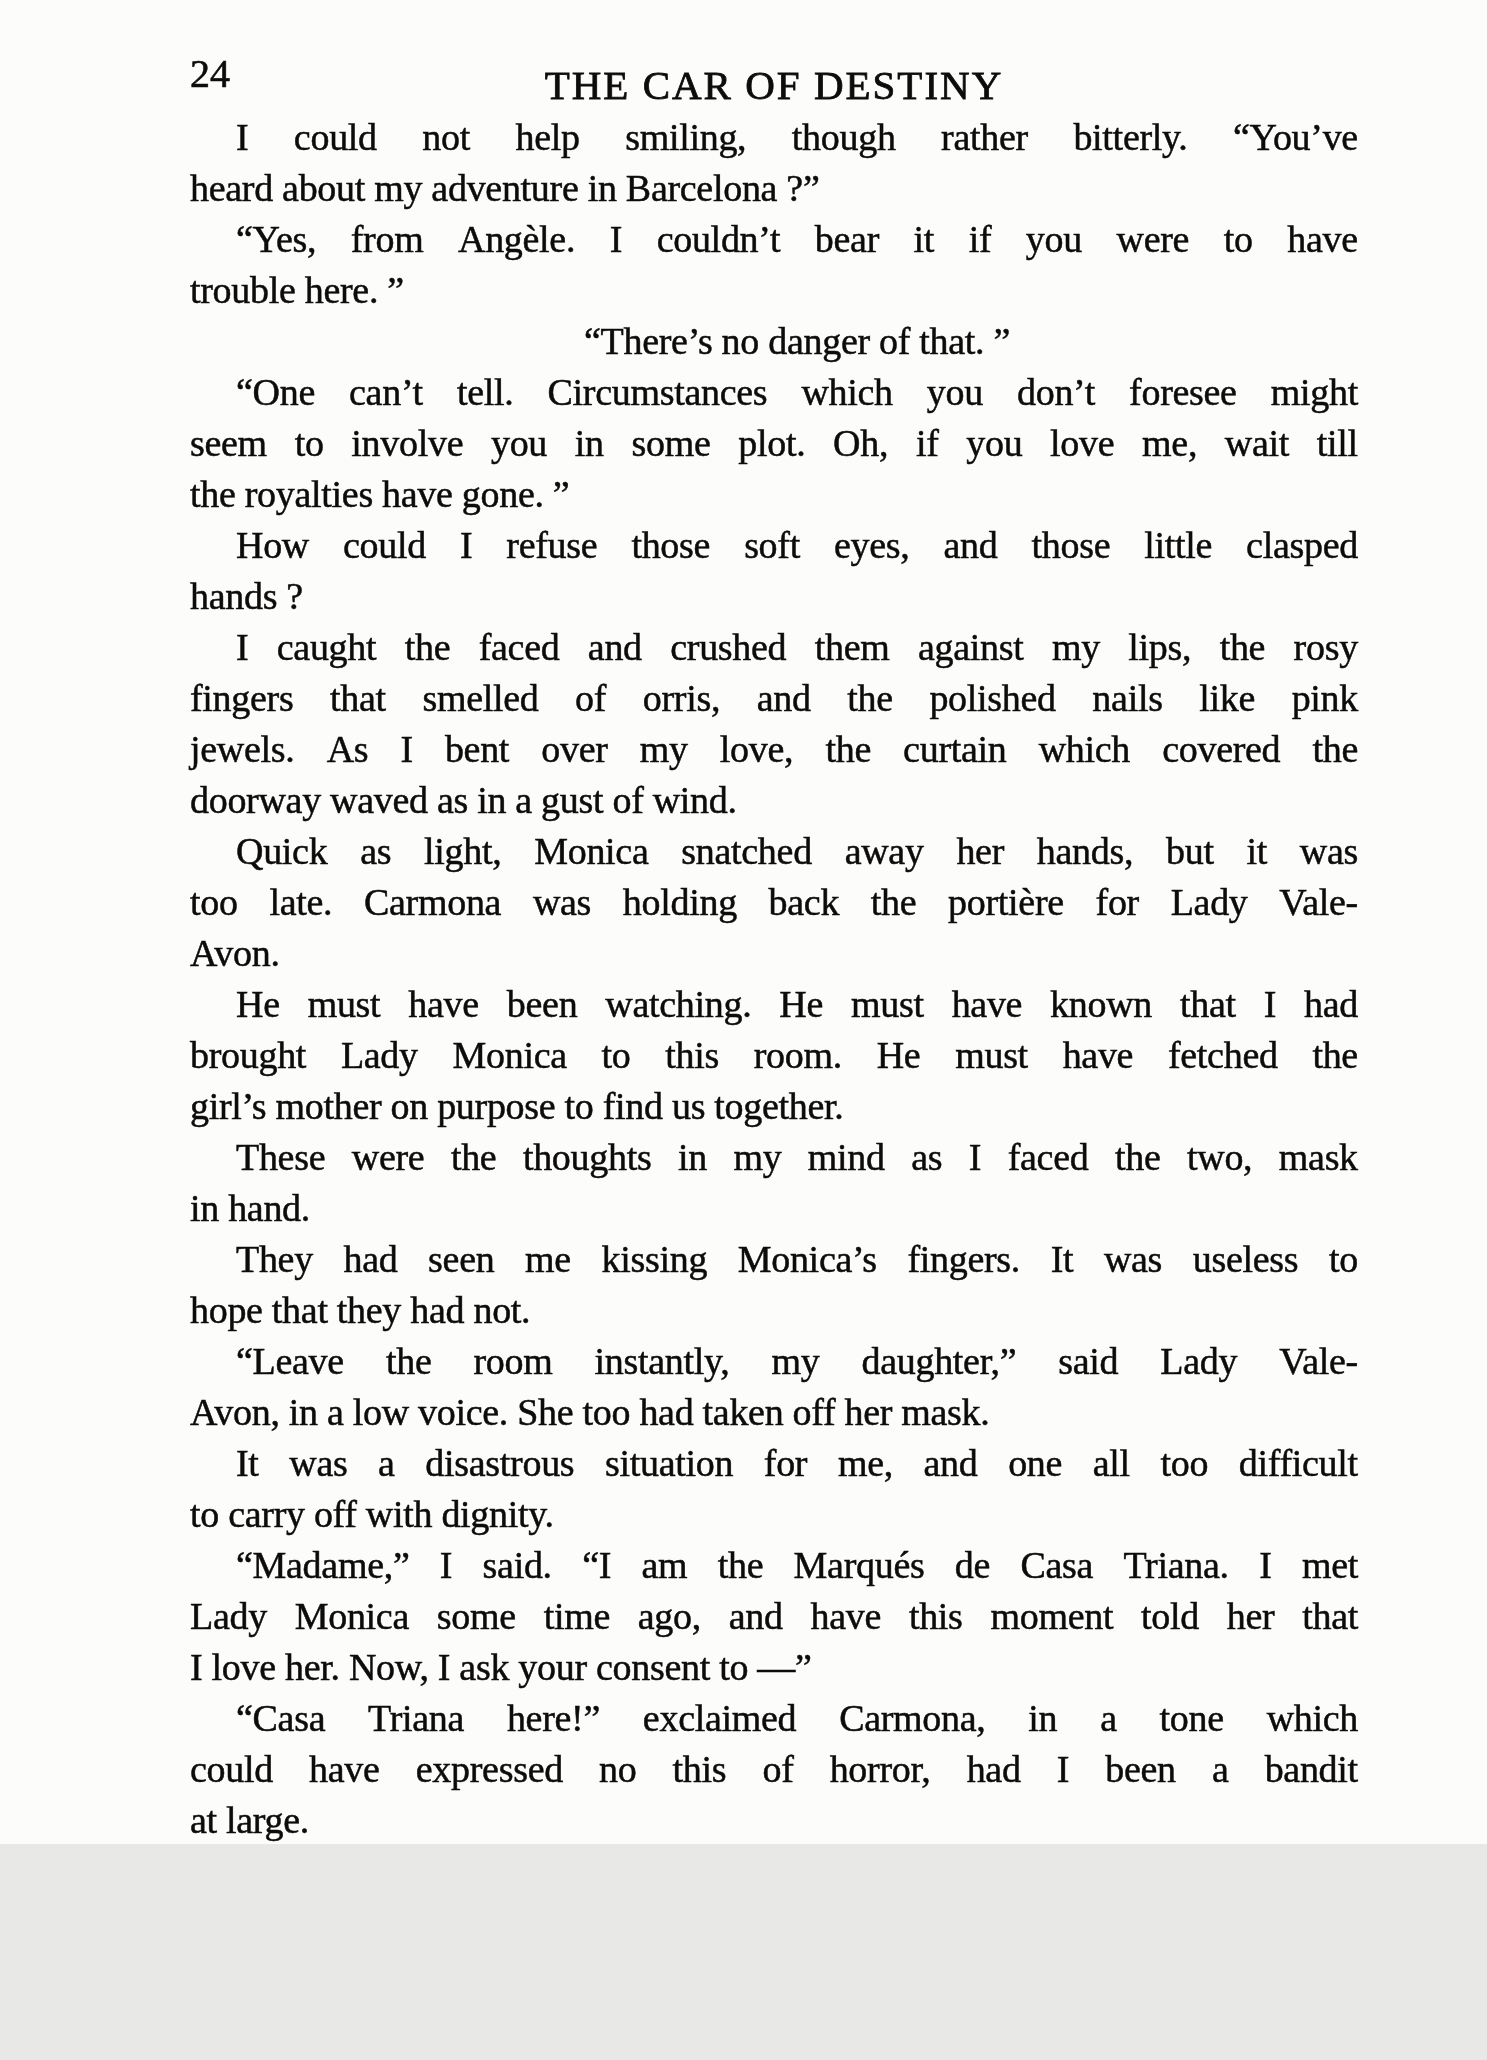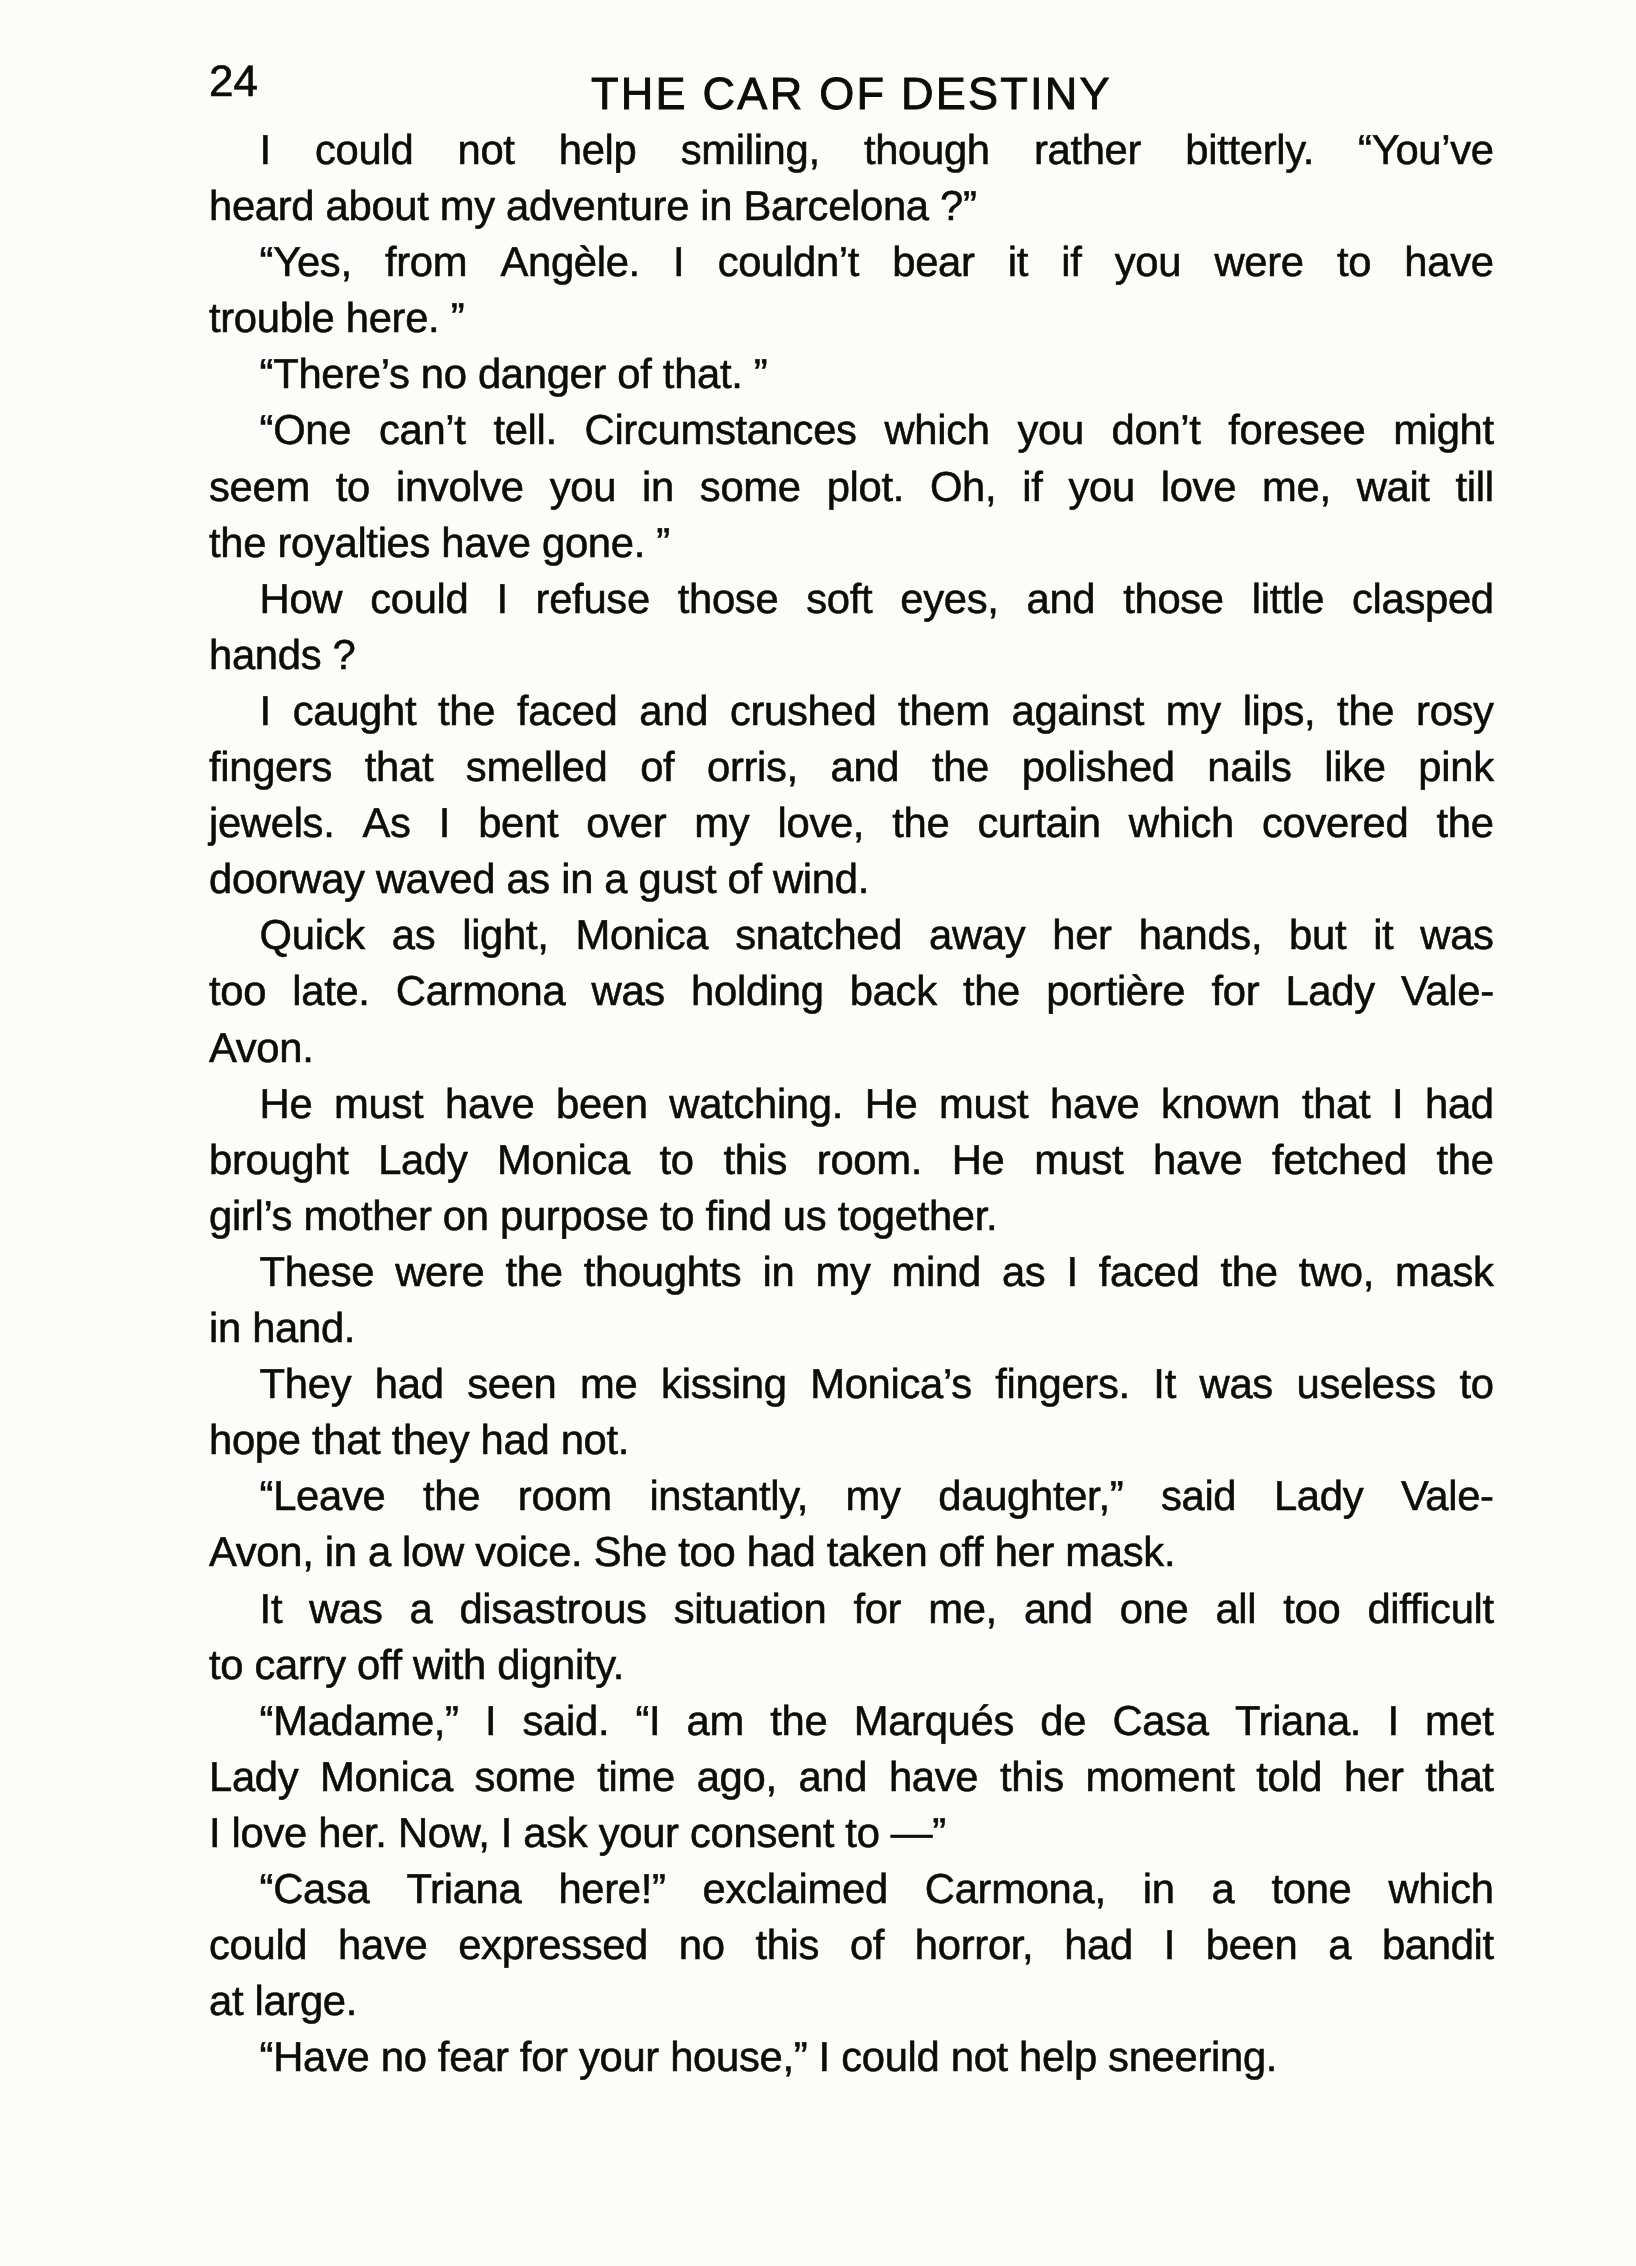--- a/index.html
+++ b/index.html
@@ -3,24 +3,24 @@
 <meta charset="utf-8">
 <style>
   html, body {
     margin: 0;
     padding: 0;
     background: #e8e8e6;
   }
   .page {
     position: relative;
     width: 1487px;
-    height: 2060px;
+    height: 1844px;
     background: #fcfcfa;
     color: #0d0c0a;
-    font-family: Liberation Sans, sans-serif;
+    font-family: Liberation Serif, serif;
     overflow: hidden;
   }
   .running-head {
     position: absolute;
     top: 50px;
     left: 190px;
     width: 1168px;
     height: 52px;
   }
   .page-number {
@@ -55,21 +55,21 @@
     line-height: 51px;
     white-space: nowrap;
   }
   
   .line.j {
     display: flex;
     justify-content: space-between;
   }
   .line.j.indent { padding-left: 46px; }
   
-  .line.indent-text { text-indent: 46px; }
+  .line.indent-text { text-indent: 46px; text-align: center; }
 </style>
 </head>
 <body>
 
 <div class="page">
   <div class="running-head">
     <span class="page-number">24</span>
     <h1 class="head-title">THE CAR OF DESTINY</h1>
   </div>
 

